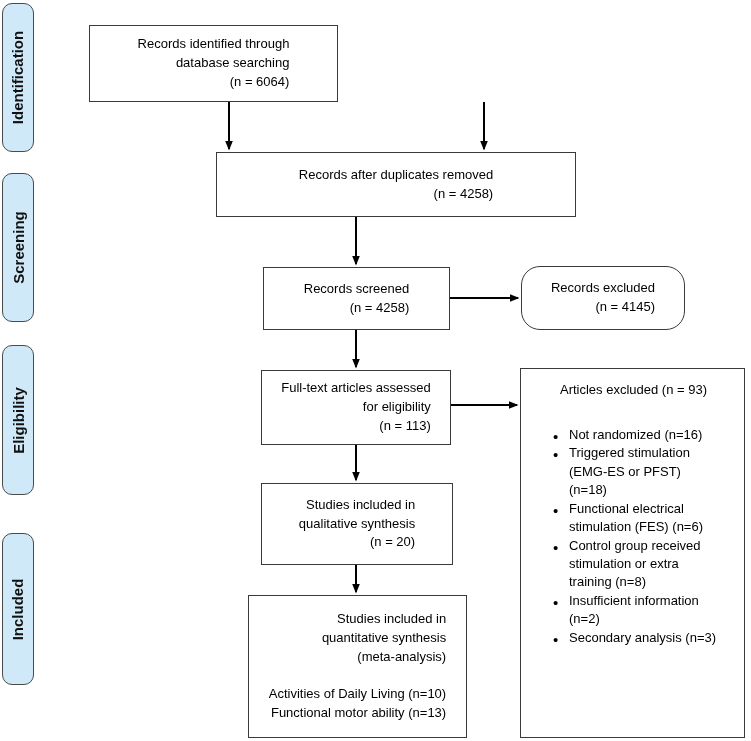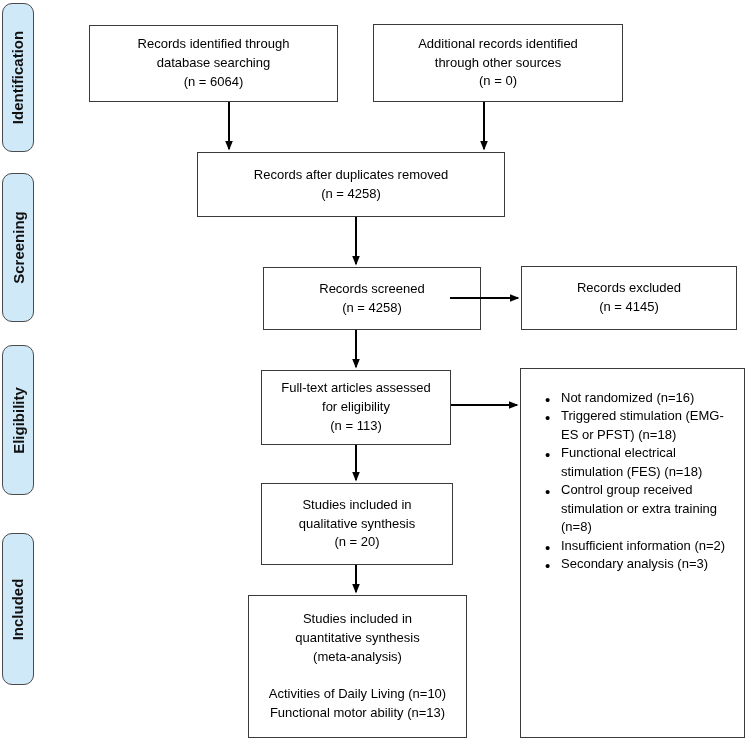--- a/index.html
+++ b/index.html
@@ -38,41 +38,41 @@
   }
   
   .box {
     position: absolute;
     background: #ffffff;
     border: 1.5px solid #3a3a3a;
     box-sizing: border-box;
     display: flex;
     align-items: center;
     justify-content: center;
-    text-align: center;
+    text-align: right;
     font-size: 13px;
     line-height: 1.45;
   }
   .box .txt {
     white-space: pre-line;
     padding: 0 3px;
   }
   
   .box.excl {
     display: block;
     text-align: left;
     padding: 12px 6px 6px 8px;
   }
   .excl-title {
     text-align: center;
     margin-bottom: 26px;
   }
   .excl-list {
     list-style: none;
-    margin: 8px;
+    margin: 16px;
     padding: 0 0 0 6px;
   }
   .excl-list li {
     position: relative;
     padding-left: 18px;
     line-height: 1.42;
   }
   .excl-list li::before {
     content: "\2022";
     position: absolute;
@@ -105,37 +105,32 @@
   <div class="stage" style="top:533px; height:152px;">
     <span class="stage-text">Included</span>
   </div>
 
   <div class="box" style="left:89px; top:25px; width:249px; height:77px;">
     <span class="txt">Records identified through
 database searching
 (n = 6064)</span>
   </div>
 
-  <div class="box" style="left:373px; top:24px; width:250px; height:78px;">
-    <span class="txt">Additional records identified
-through other sources
-(n = 0)</span>
-  </div>
 
-  <div class="box" style="left:197px; top:152px; width:308px; height:65px;">
+  <div class="box" style="left:216px; top:152px; width:360px; height:65px;">
     <span class="txt">Records after duplicates removed
 (n = 4258)</span>
   </div>
 
-  <div class="box" style="left:263px; top:267px; width:218px; height:63px;">
+  <div class="box" style="left:263px; top:267px; width:187px; height:63px;">
     <span class="txt">Records screened
 (n = 4258)</span>
   </div>
 
-  <div class="box" style="left:521px; top:266px; width:216px; height:64px;">
+  <div class="box" style="left:521px; top:266px; width:164px; height:64px;border-radius:19px;">
     <span class="txt">Records excluded
 (n = 4145)</span>
   </div>
 
   <div class="box" style="left:261px; top:370px; width:190px; height:75px;">
     <span class="txt">Full-text articles assessed
 for eligibility
 (n = 113)</span>
   </div>
 
@@ -148,24 +143,25 @@
   <div class="box" style="left:248px; top:595px; width:219px; height:143px;">
     <span class="txt">Studies included in
 quantitative synthesis
 (meta-analysis)
 
 Activities of Daily Living (n=10)
 Functional motor ability (n=13)</span>
   </div>
 
   <div class="box excl" style="left:520px; top:368px; width:225px; height:370px;">
+    <div class="excl-title">Articles excluded (n = 93)</div>
     <ul class="excl-list">
       <li>Not randomized (n=16)</li>
       <li>Triggered stimulation (EMG-ES or PFST) (n=18)</li>
-      <li>Functional electrical stimulation (FES) (n=18)</li>
+      <li>Functional electrical stimulation (FES) (n=6)</li>
       <li>Control group received stimulation or extra training (n=8)</li>
       <li>Insufficient information (n=2)</li>
       <li>Secondary analysis (n=3)</li>
     </ul>
   </div>
 
   <svg class="arrows" width="751" height="741" viewBox="0 0 751 741">
     <defs>
       <marker id="ah" markerWidth="11" markerHeight="10" refX="8.5" refY="4" orient="auto" markerUnits="userSpaceOnUse">
         <path d="M0,0 L10,4 L0,8 z" fill="#000000"></path>

